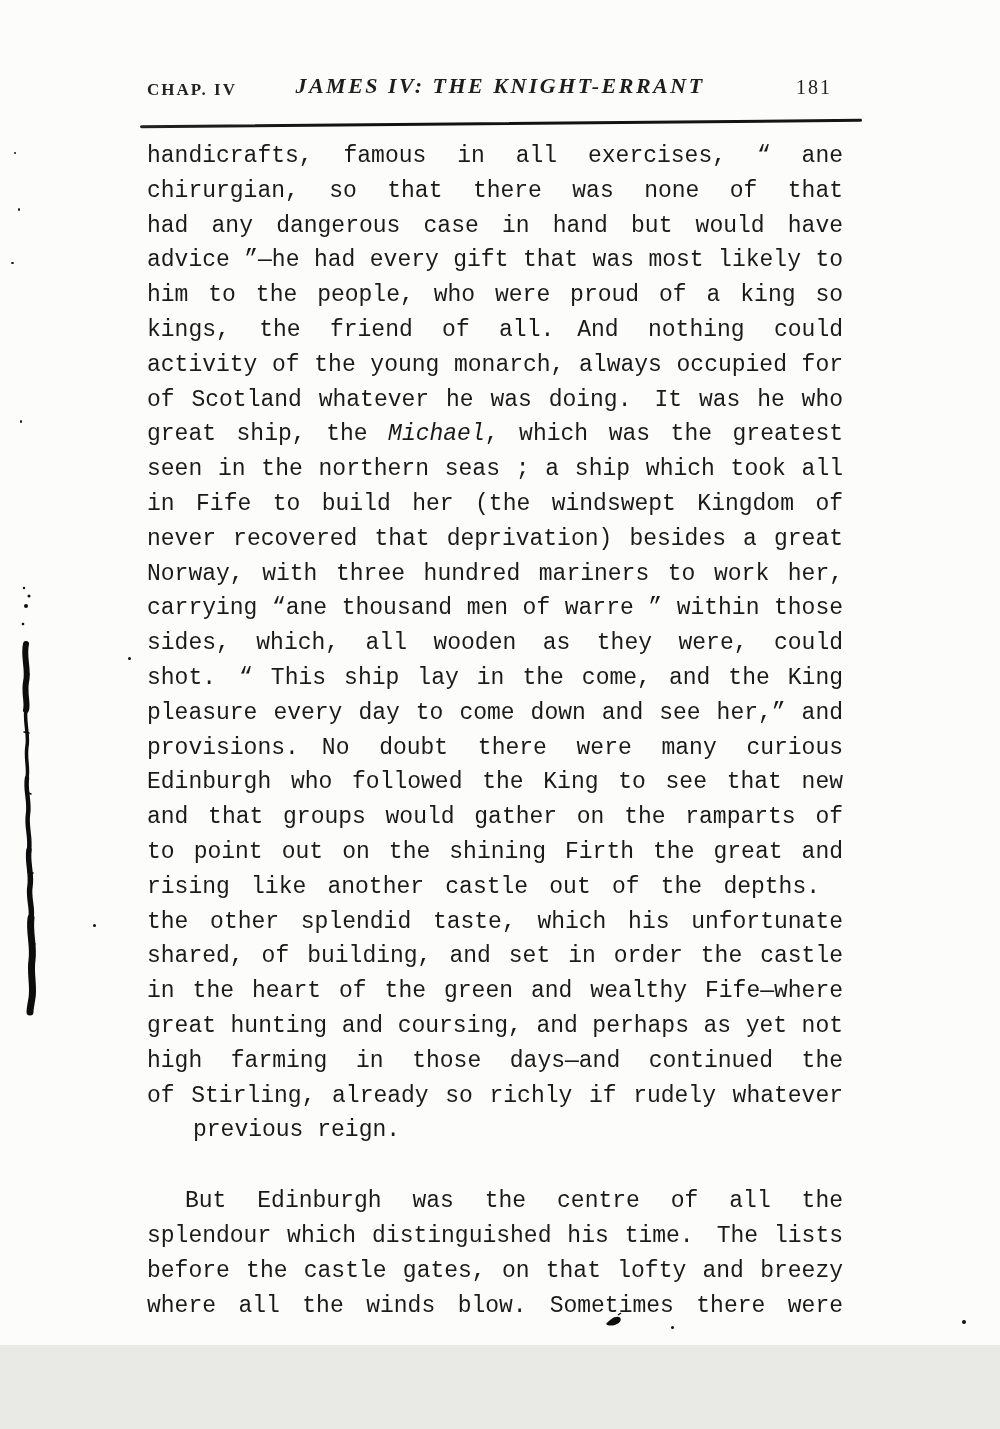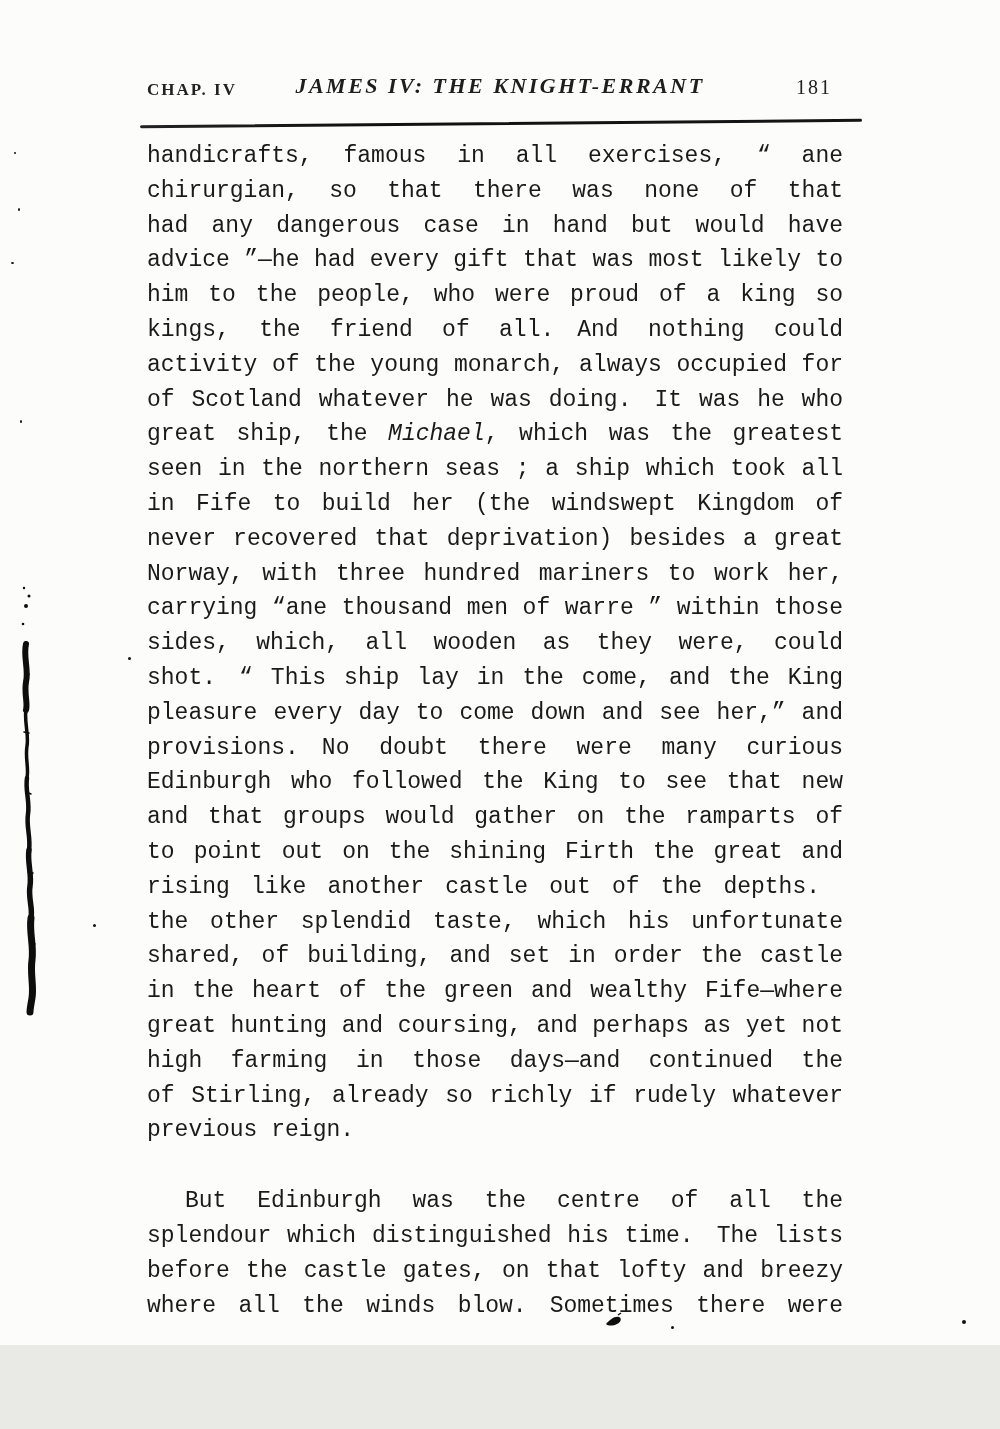--- a/index.html
+++ b/index.html
@@ -47,21 +47,21 @@
   }
   .line{
     height:34.8px;
     overflow:hidden;
     text-align:justify;
     text-align-last:justify;
     white-space:nowrap; 
   }
   
   .line{white-space:normal;font-family:Liberation Mono, monospace;}
-  .line.para-end{text-align-last:left;}
+  .line.para-end{text-align-last:left;margin-left:46px;}
   .line.indent{text-indent:38px;margin-top:36px;}
   .italic{font-style:italic;}
   
   .artifact{position:absolute;pointer-events:none;}
   .speck{position:absolute;background:#111;border-radius:50%;}
 </style>
 </head>
 <body>
 
 <div class="page">

